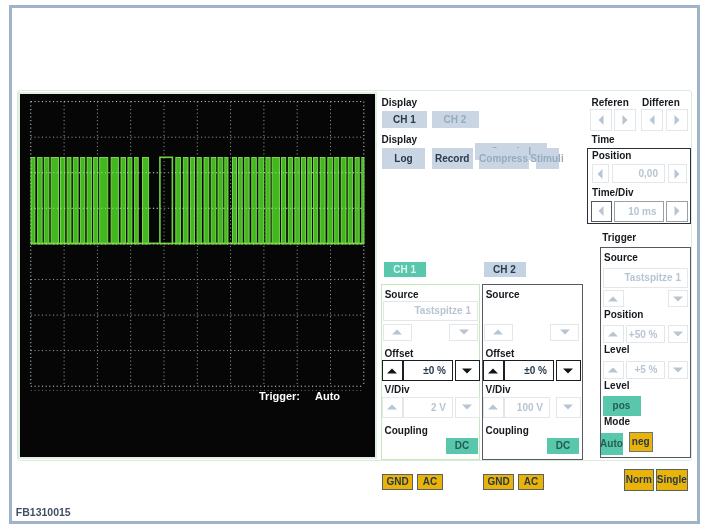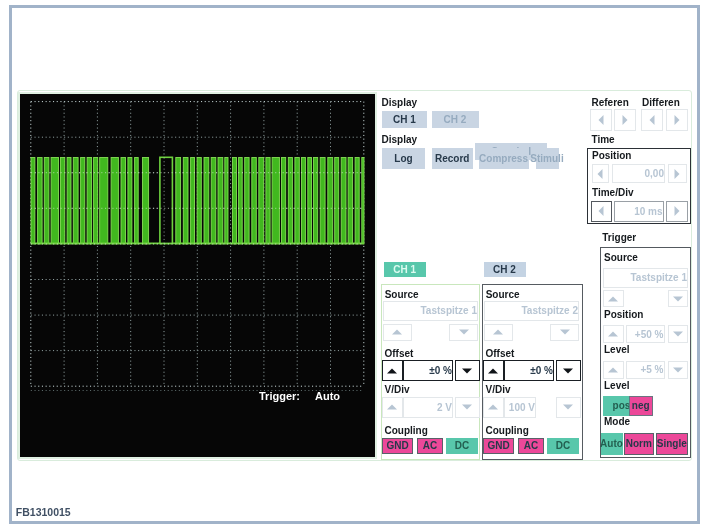--- a/index.html
+++ b/index.html
@@ -6,25 +6,25 @@
   *{box-sizing:border-box;}
   #stage{position:relative;width:713px;height:531px;background:#ffffff;
          font-family:"Liberation Sans",sans-serif;overflow:hidden;}
   .abs{position:absolute;}
   .lbl{position:absolute;font:bold 10px/10px "Liberation Sans",sans-serif;color:#15191d;white-space:nowrap;}
   .btn{position:absolute;background:#c9d5e3;color:#27394a;font:bold 10px "Liberation Sans",sans-serif;
        display:flex;align-items:center;justify-content:center;white-space:nowrap;}
   .btn.dis{color:#96abbf;}
   .box{position:absolute;background:#fff;border:1px solid #e3e7ea;}
   .val{position:absolute;background:#fff;border:1px solid #e3e7ea;font:bold 10px "Liberation Sans",sans-serif;
-       color:#b7c5d3;display:flex;align-items:center;justify-content:flex-end;white-space:nowrap;}
+       color:#b7c5d3;display:flex;align-items:center;justify-content:flex-end;padding-right:6px;white-space:nowrap;}
   .tealbtn{position:absolute;background:#58c7ab;color:#235f50;font:bold 10px "Liberation Sans",sans-serif;
        display:flex;align-items:center;justify-content:center;}
-  .greybtn{position:absolute;background:#ec4899;border:1px solid #596069;color:#27394a;
-       font:bold 10px "Liberation Sans",sans-serif;display:flex;align-items:center;justify-content:center;}
+  .greybtn{position:absolute;background:#eab308;border:1px solid #596069;color:#27394a;
+       font:bold 10px "Liberation Sans",sans-serif;display:flex;align-items:center;justify-content:center;margin-top:36px;}
   
   .tri{position:absolute;width:0;height:0;}
   .up{border-left:5px solid transparent;border-right:5px solid transparent;border-bottom:5px solid #b7c5d3;}
   .dn{border-left:5px solid transparent;border-right:5px solid transparent;border-top:5px solid #b7c5d3;}
   .lf{border-top:5px solid transparent;border-bottom:5px solid transparent;border-right:5px solid #b7c5d3;}
   .rt{border-top:5px solid transparent;border-bottom:5px solid transparent;border-left:5px solid #b7c5d3;}
   .blk.up{border-bottom-color:#101418;}
   .blk.dn{border-top-color:#101418;}
   .ctr{left:50%;top:50%;transform:translate(-50%,-50%);}
 </style>
@@ -165,40 +165,39 @@
     </div>
 <div class="val" style="left:403px;top:396.5px;width:50px;height:21px;">2 V</div>
 <div class="box" style="left:455px;top:396.5px;width:24.5px;height:21px;">
       <i class="tri dn ctr"></i>
     </div>
 <div class="lbl" style="left:384.5px;top:426px;">Coupling</div>
 <div class="greybtn" style="left:382px;top:437.5px;width:31px;height:16.5px;">GND</div>
 <div class="greybtn" style="left:417px;top:437.5px;width:26px;height:16.5px;">AC</div>
 <div class="tealbtn" style="left:446px;top:437.5px;width:32px;height:16.5px;">DC</div>
 <div class="lbl" style="left:485.7px;top:289.5px;">Source</div>
-<div class="val" style="left:484px;top:300.5px;width:95px;height:20px;">Tastspitze 2</div>
 <div class="box" style="left:484px;top:323.5px;width:28.5px;height:17px;">
       <i class="tri up ctr"></i>
     </div>
 <div class="box" style="left:550px;top:323.5px;width:29px;height:17px;">
       <i class="tri dn ctr"></i>
     </div>
 <div class="lbl" style="left:485.5px;top:348.5px;">Offset</div>
 <div class="box" style="left:483px;top:360px;width:20.5px;height:21px;border-color:#1a1f24;border-width:1.5px;">
       <i class="tri up blk ctr"></i>
     </div>
 <div class="val" style="left:504px;top:360px;width:50px;height:21px;border-color:#1a1f24;border-width:1.5px;color:#27394a;">±0 %</div>
 <div class="box" style="left:556px;top:360px;width:24.5px;height:21px;border-color:#1a1f24;border-width:1.5px;">
       <i class="tri dn blk ctr"></i>
     </div>
 <div class="lbl" style="left:485.5px;top:385px;">V/Div</div>
 <div class="box" style="left:483px;top:396.5px;width:20.5px;height:21px;">
       <i class="tri up ctr"></i>
     </div>
-<div class="val" style="left:504px;top:396.5px;width:32px;height:21px;">100 V</div>
+<div class="val" style="left:504px;top:396.5px;width:46px;height:21px;">100 V</div>
 <div class="box" style="left:556px;top:396.5px;width:24.5px;height:21px;">
       <i class="tri dn ctr"></i>
     </div>
 <div class="lbl" style="left:485.5px;top:426px;">Coupling</div>
 <div class="greybtn" style="left:483px;top:437.5px;width:31px;height:16.5px;">GND</div>
 <div class="greybtn" style="left:518px;top:437.5px;width:26px;height:16.5px;">AC</div>
 <div class="tealbtn" style="left:547px;top:437.5px;width:32px;height:16.5px;">DC</div>
 
   <div class="lbl" style="left:591.5px;top:97.7px;text-align:right;">Referen</div>
   <div class="lbl" style="left:642px;top:97.7px;">Differen</div>

